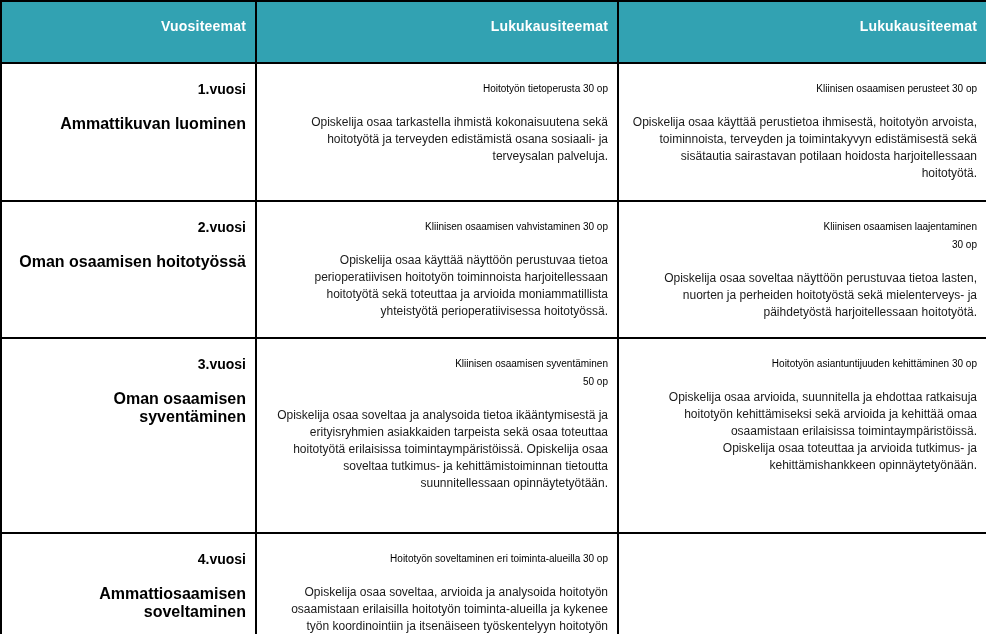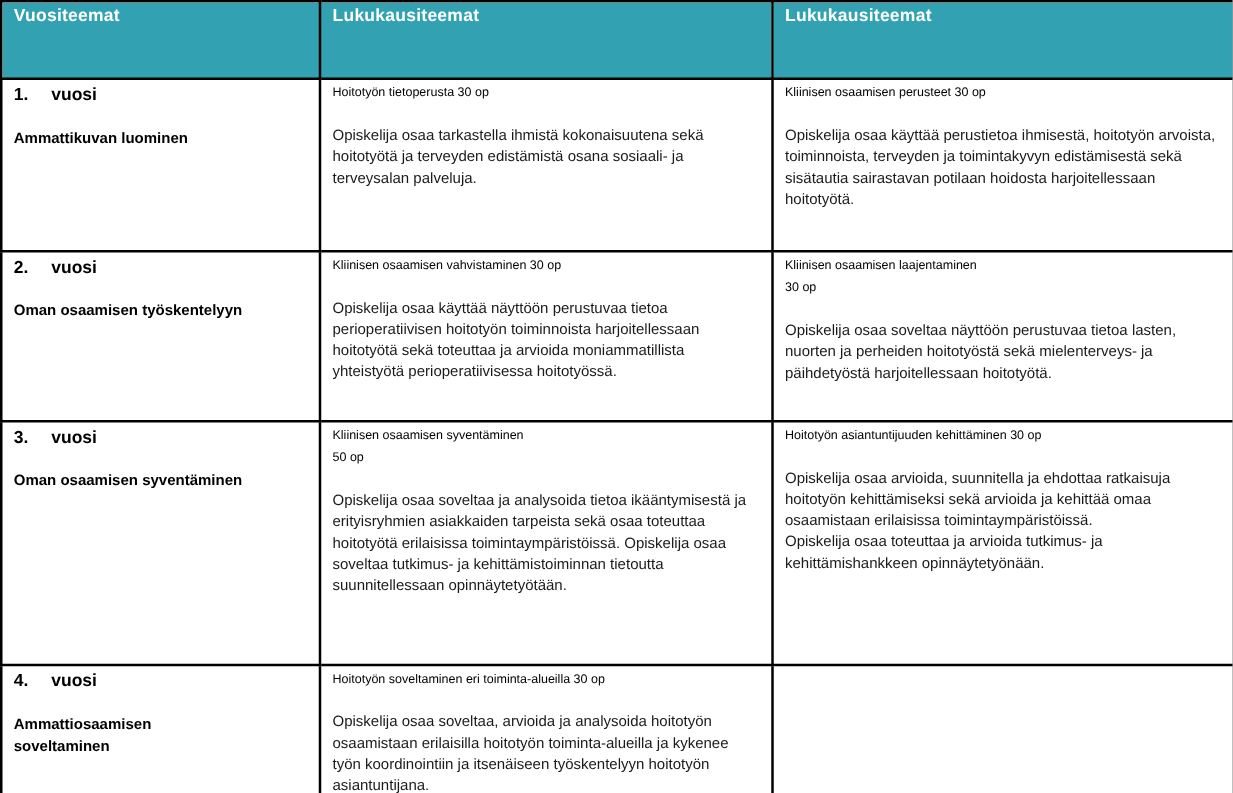--- a/index.html
+++ b/index.html
@@ -18,22 +18,23 @@
   .page { width: 986px; }
   table.curriculum {
     width: 986px;
     border-collapse: collapse;
     table-layout: fixed;
   }
   table.curriculum th,
   table.curriculum td {
     border: 2px solid var(--border);
     vertical-align: top;
-    padding: 2px 9px;
+    padding: 16px 9px;
     overflow: hidden;
+    text-align: right;
   }
   col.c1 { width: 255px; }
   col.c2 { width: 362px; }
   col.c3 { width: 369px; }
   thead tr { height: 62px; }
   thead th {
     background: var(--header-bg);
     color: var(--header-text);
     font-size: 14px;
     font-weight: bold;
@@ -51,21 +52,21 @@
     font-size: 14px;
     color: var(--title-text);
     line-height: 18px;
   }
   .year-num {
     display: inline-block;
     min-width: 30px;
   }
   .year-theme {
     font-weight: bold;
-    font-size: 12px;
+    font-size: 16px;
     color: var(--title-text);
     margin-top: 17px;
     line-height: 18px;
     white-space: pre-line;
   }
   .cell-title {
     font-weight: normal;
     font-size: 10px;
     color: var(--title-text);
     line-height: 18px;
@@ -107,21 +108,21 @@
           <div class="cell-body">Opiskelija osaa tarkastella ihmistä kokonaisuutena sekä hoitotyötä ja terveyden edistämistä osana sosiaali- ja terveysalan palveluja.</div>
         </td>
         <td>
           <div class="cell-title">Kliinisen osaamisen perusteet 30 op</div>
           <div class="cell-body">Opiskelija osaa käyttää perustietoa ihmisestä, hoitotyön arvoista, toiminnoista, terveyden ja toimintakyvyn edistämisestä sekä sisätautia sairastavan potilaan hoidosta harjoitellessaan hoitotyötä.</div>
         </td>
       </tr>
       <tr class="r2">
         <td>
           <div class="year-line"><span class="year-num">2.</span><span>vuosi</span></div>
-          <div class="year-theme">Oman osaamisen työskentelyyn</div>
+          <div class="year-theme">Oman osaamisen hoitotyössä</div>
         </td>
         <td>
           <div class="cell-title">Kliinisen osaamisen vahvistaminen 30 op</div>
           <div class="cell-body">Opiskelija osaa käyttää näyttöön perustuvaa tietoa perioperatiivisen hoitotyön toiminnoista harjoitellessaan hoitotyötä sekä toteuttaa ja arvioida moniammatillista yhteistyötä perioperatiivisessa hoitotyössä.</div>
         </td>
         <td>
           <div class="cell-title">Kliinisen osaamisen laajentaminen
 30 op</div>
           <div class="cell-body">Opiskelija osaa soveltaa näyttöön perustuvaa tietoa lasten, nuorten ja perheiden hoitotyöstä sekä mielenterveys- ja päihdetyöstä harjoitellessaan hoitotyötä.</div>
         </td>

